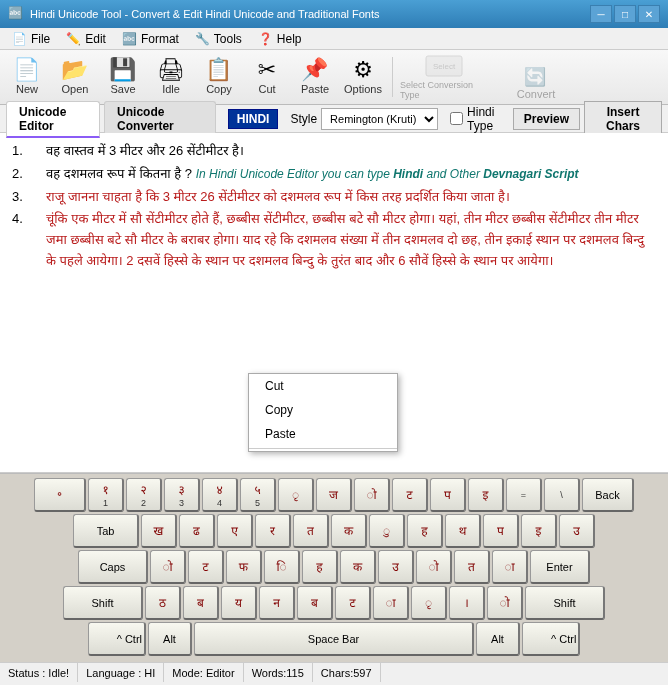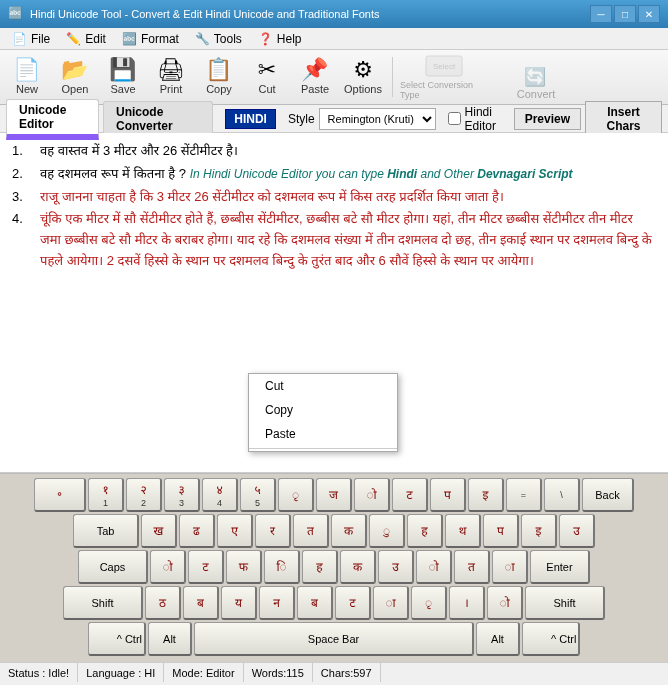--- a/index.html
+++ b/index.html
@@ -94,21 +94,21 @@
     .tab {
       padding: 3px 12px;
       cursor: pointer;
       border: 1px solid #ccc;
       border-bottom: none;
       background: #e0e0e0;
       font-size: 12px;
       font-weight: bold;
       border-radius: 3px 3px 0 0;
     }
-    .tab.active { background: white; border-bottom: 6px solid #8b5cf6; margin-bottom: -1px; z-index: 1; }
+    .tab.active { background: white; border-bottom: 2px solid #8b5cf6; margin-bottom: -1px; z-index: 1; }
     .style-label { font-size: 12px; margin-left: 8px; }
     .style-select {
       font-size: 11px;
       height: 22px;
       border: 1px solid #aaa;
       background: white;
       padding: 0 4px;
     }
     .hindi-digit-label { font-size: 12px; display: flex; align-items: center; gap: 4px; margin-left: 8px; }
     .tab-btn {
@@ -129,21 +129,21 @@
       border-bottom: 1px solid #ccc;
     }
     .editor-content {
       padding: 8px 12px;
       font-size: 13px;
       line-height: 1.6;
       color: #000;
     }
     .line { display: flex; margin-bottom: 2px; }
     .line-num { min-width: 20px; color: #000; margin-right: 8px; }
-    .line-text { flex: 1; }
+    .line-text { flex: 1; margin-left: 6px; }
     .text-red { color: #b91c1c; font-weight: normal; }
     .text-black { color: #000; }
 
     
     .context-menu {
       position: absolute;
       left: 248px;
       top: 240px;
       background: white;
       border: 1px solid #aaa;
@@ -268,21 +268,21 @@
   <div class="toolbar-btn">
     <span class="toolbar-icon">📂</span>
     <span class="toolbar-label">Open</span>
   </div>
   <div class="toolbar-btn">
     <span class="toolbar-icon">💾</span>
     <span class="toolbar-label">Save</span>
   </div>
   <div class="toolbar-btn">
     <span class="toolbar-icon">🖨</span>
-    <span class="toolbar-label">Print</span>
+    <span class="toolbar-label">Idle</span>
   </div>
   <div class="toolbar-btn">
     <span class="toolbar-icon">📋</span>
     <span class="toolbar-label">Copy</span>
   </div>
   <div class="toolbar-btn">
     <span class="toolbar-icon">✂</span>
     <span class="toolbar-label">Cut</span>
   </div>
   <div class="toolbar-btn">
@@ -312,21 +312,21 @@
   <div class="tab">Unicode Converter</div>
   <div style="display:flex;align-items:center;margin-left:8px;">
     <span style="background:#003399;color:white;padding:2px 8px;font-weight:bold;font-size:12px;border:1px solid #001188;">HINDI</span>
   </div>
   <span class="style-label">Style</span>
   <select class="style-select">
     <option>Remington (Kruti)</option>
   </select>
   <label class="hindi-digit-label">
     <input type="checkbox" style="">
-    <span>Hindi Editor</span>
+    <span>Hindi Type</span>
   </label>
   <button class="tab-btn">Preview</button>
   <button class="tab-btn">Insert Chars</button>
 </div>
 
 <div class="editor-area">
   <div class="editor-content hindi-text">
     <div class="line">
       <span class="line-num">1.</span>
       <span class="line-text text-black">वह वास्तव में 3 मीटर और 26 सेंटीमीटर है।</span>

